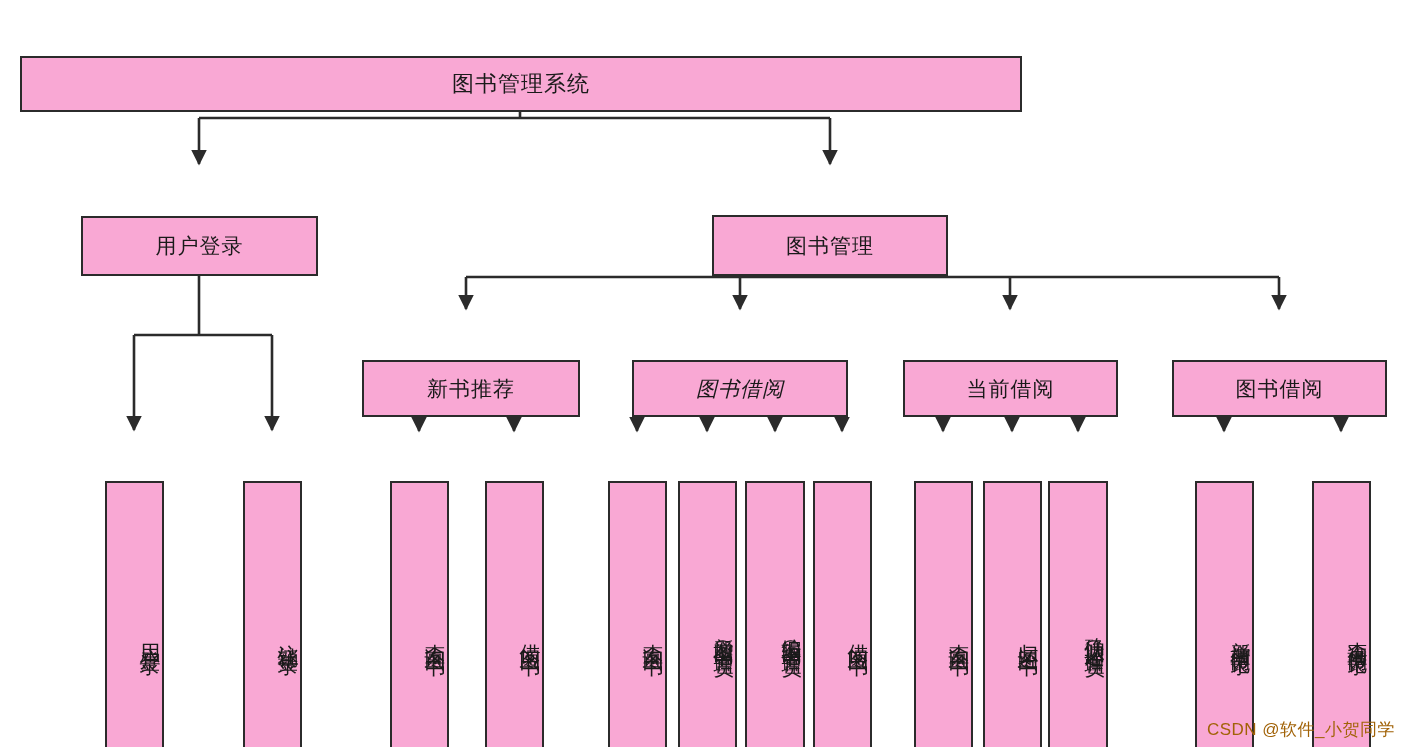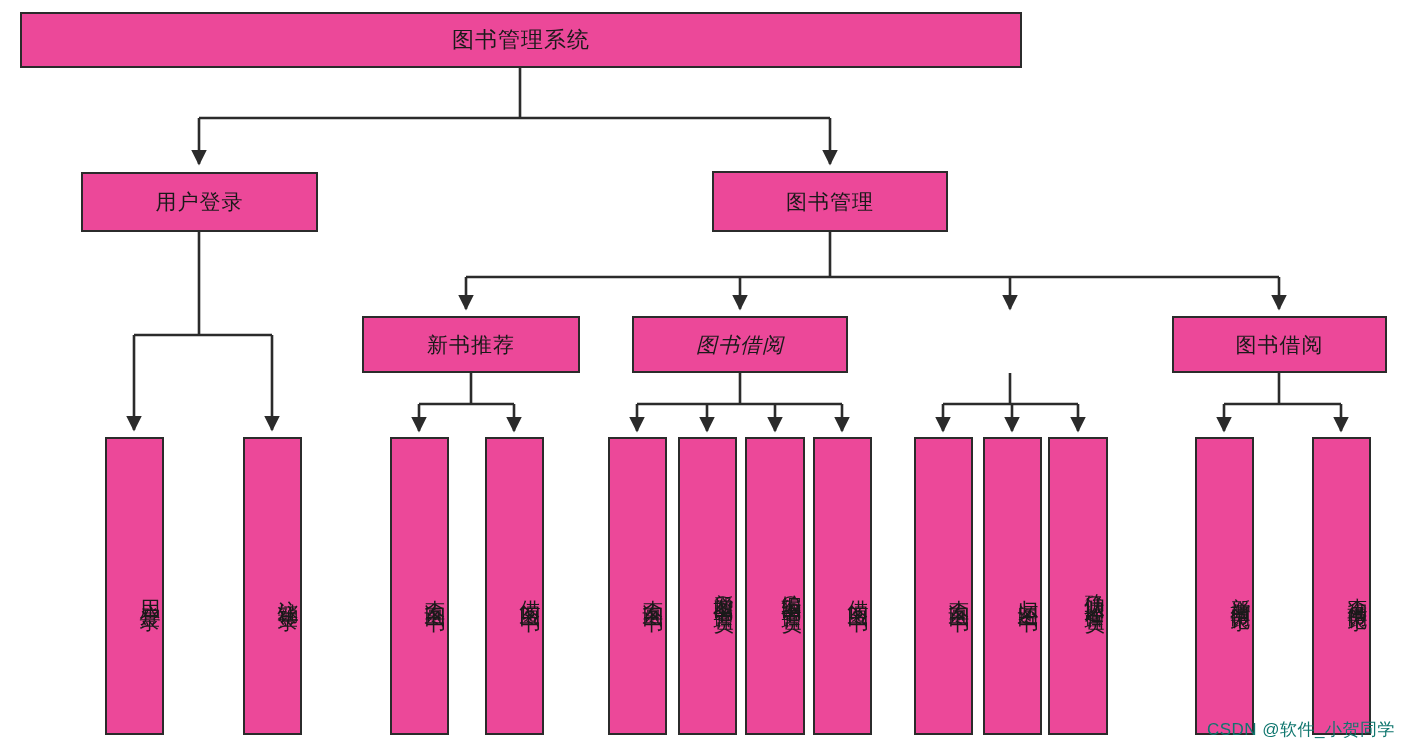--- a/index.html
+++ b/index.html
@@ -5,43 +5,44 @@
   html,body{margin:0;padding:0;background:#ffffff;}
   body{
     font-family:"Liberation Sans","DejaVu Sans",sans-serif;
     width:1405px;height:747px;overflow:hidden;position:relative;
   }
   #diagram-root{position:relative;width:1405px;height:747px;}
   svg.layer{position:absolute;left:0;top:0;width:1405px;height:747px;}
   .node{
     position:absolute;
     border:2.5px solid #2b2b2b;
-    background:#ec4899;
+    background:#f9a8d4;
     box-sizing:border-box;
     display:flex;align-items:center;justify-content:center;
     color:#1a1a1a;
+    margin-top:44px;
   }
   .node-h{font-size:21px;letter-spacing:1px;line-height:1.1;white-space:nowrap;}
   .node.root{font-size:22px;}
   .leaf{
     writing-mode:vertical-rl;
     text-orientation:upright;
     font-size:21px;
     letter-spacing:4px;
     line-height:1.1;
     padding-top:10px;
     align-items:flex-start;
     justify-content:center;
   }
   .leaf.tall-text{font-size:20px;letter-spacing:3px;}
   .watermark{
     position:absolute;
     right:10px;bottom:6px;
     font-size:17px;
-    color:#0f766e;
+    color:#a16207;
     white-space:nowrap;
     letter-spacing:0.5px;
   }
 </style>
 </head>
 <body>
 
 <div id="diagram-root">
 
   <svg class="layer" viewBox="0 0 1405 747">
@@ -104,20 +105,23 @@
   <div class="node node-h" style="left:712px;top:171px;width:236px;height:61px;">
     <span>图书管理</span>
   </div>
 
   <div class="node node-h" style="left:362px;top:316px;width:218px;height:57px;">
     <span>新书推荐</span>
   </div>
   <div class="node node-h" style="left:632px;top:316px;width:216px;height:57px;font-style:italic;">
     <span>图书借阅</span>
   </div>
+  <div class="node node-h" style="left:903px;top:316px;width:215px;height:57px;">
+    <span>当前借阅</span>
+  </div>
   <div class="node node-h" style="left:1172px;top:316px;width:215px;height:57px;">
     <span>图书借阅</span>
   </div>
 
   <div class="node leaf" style="left:105px;top:437px;width:59px;height:298px;">
     <span>用户登录</span>
   </div>
   <div class="node leaf" style="left:243px;top:437px;width:59px;height:298px;">
     <span>注销登录</span>
   </div>

